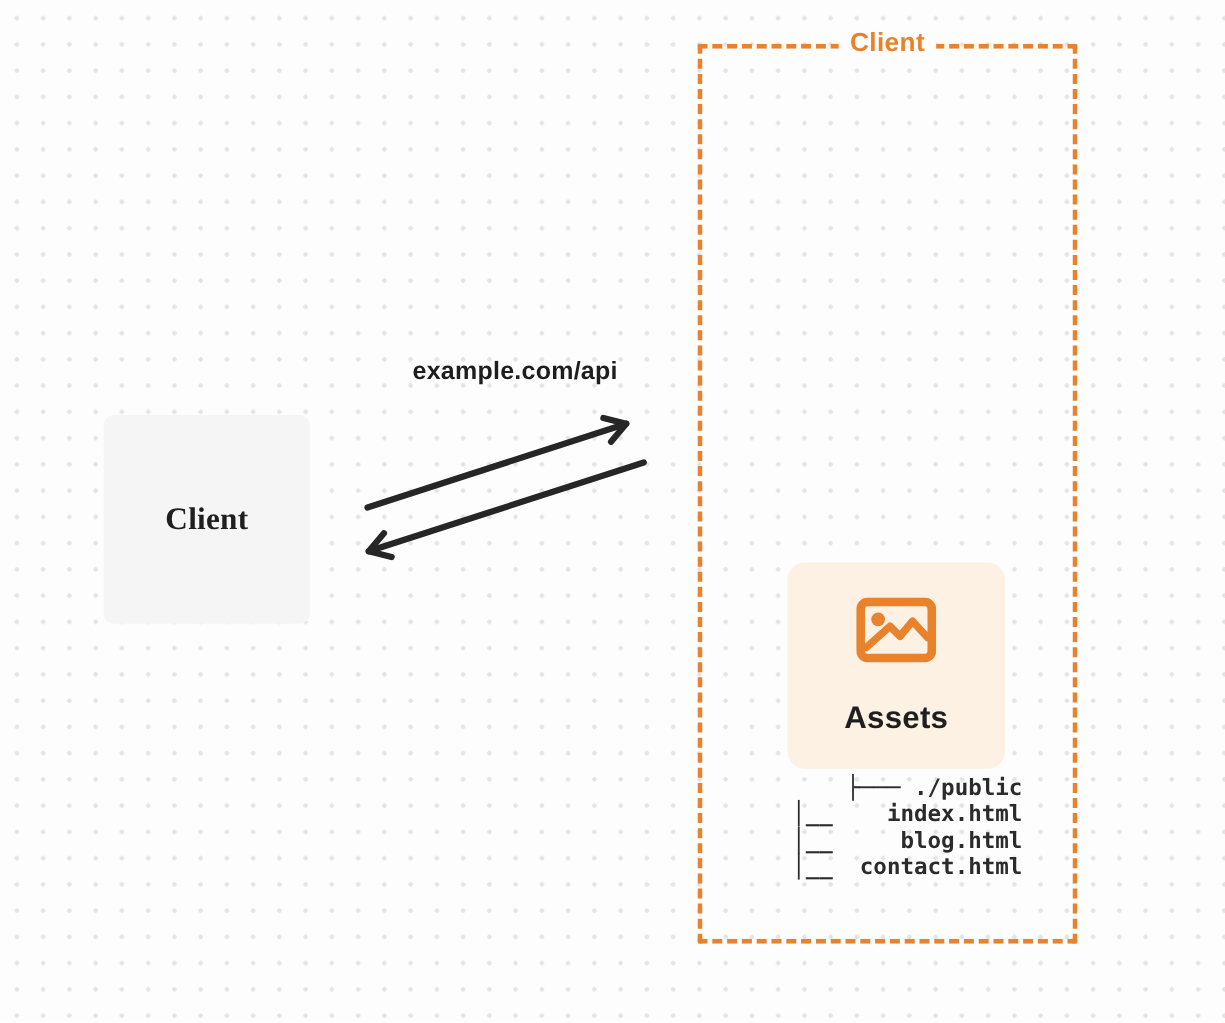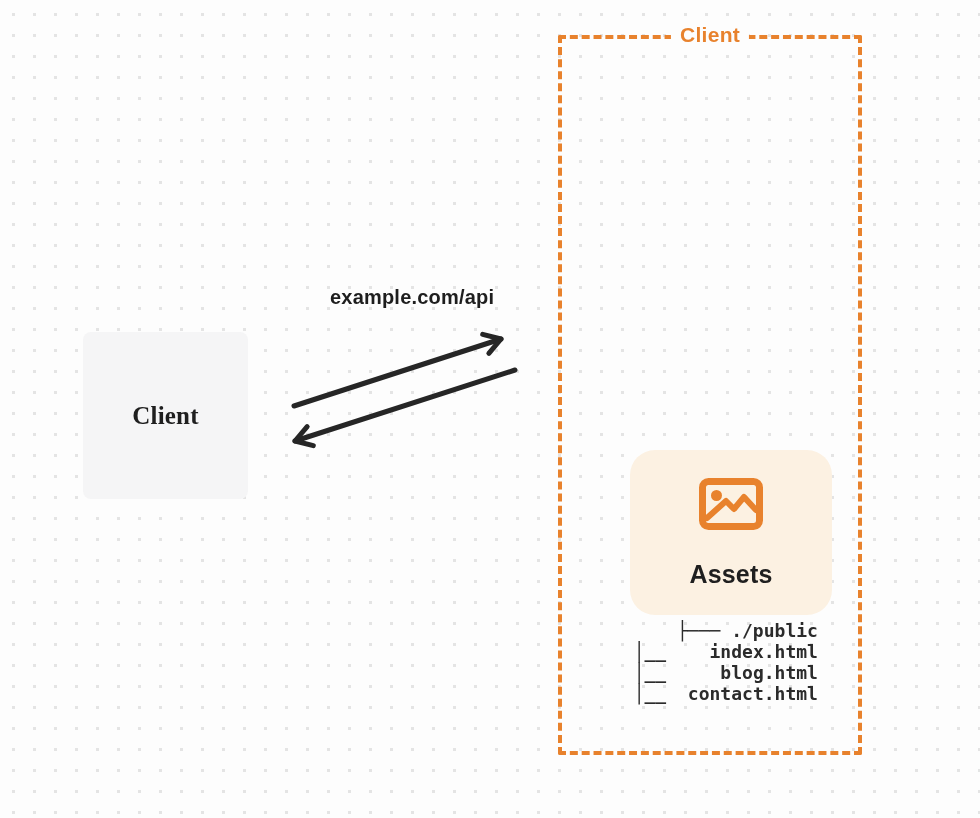--- a/index.html
+++ b/index.html
@@ -42,22 +42,22 @@
     position:absolute;top:-16px;left:50%;transform:translateX(-50%);
     background:var(--bg);padding:0 9px;
     color:var(--orange);font-weight:bold;font-size:21px;letter-spacing:.3px;
     white-space:nowrap;
   }
   .worker-node{
     left:68px;top:61px;width:170px;height:167px;
     background:var(--cream);border-radius:14px;row-gap:24px;
   }
   .assets-node{
-    left:68px;top:411px;width:202px;height:165px;
-    background:var(--cream);border-radius:25px;row-gap:26px;gap:32px;
+    left:68px;top:411px;width:174px;height:165px;
+    background:var(--cream);border-radius:14px;row-gap:26px;gap:32px;
   }
   .file-tree{
     position:absolute;left:50px;top:581px;
     font-family:"DejaVu Sans Mono",monospace;
     font-weight:bold;font-size:18px;line-height:21px;color:#2B2B2B;
     white-space:pre;
     text-align:right;
   }
   .icon-box{display:flex;align-items:center;justify-content:center;}
 </style>

